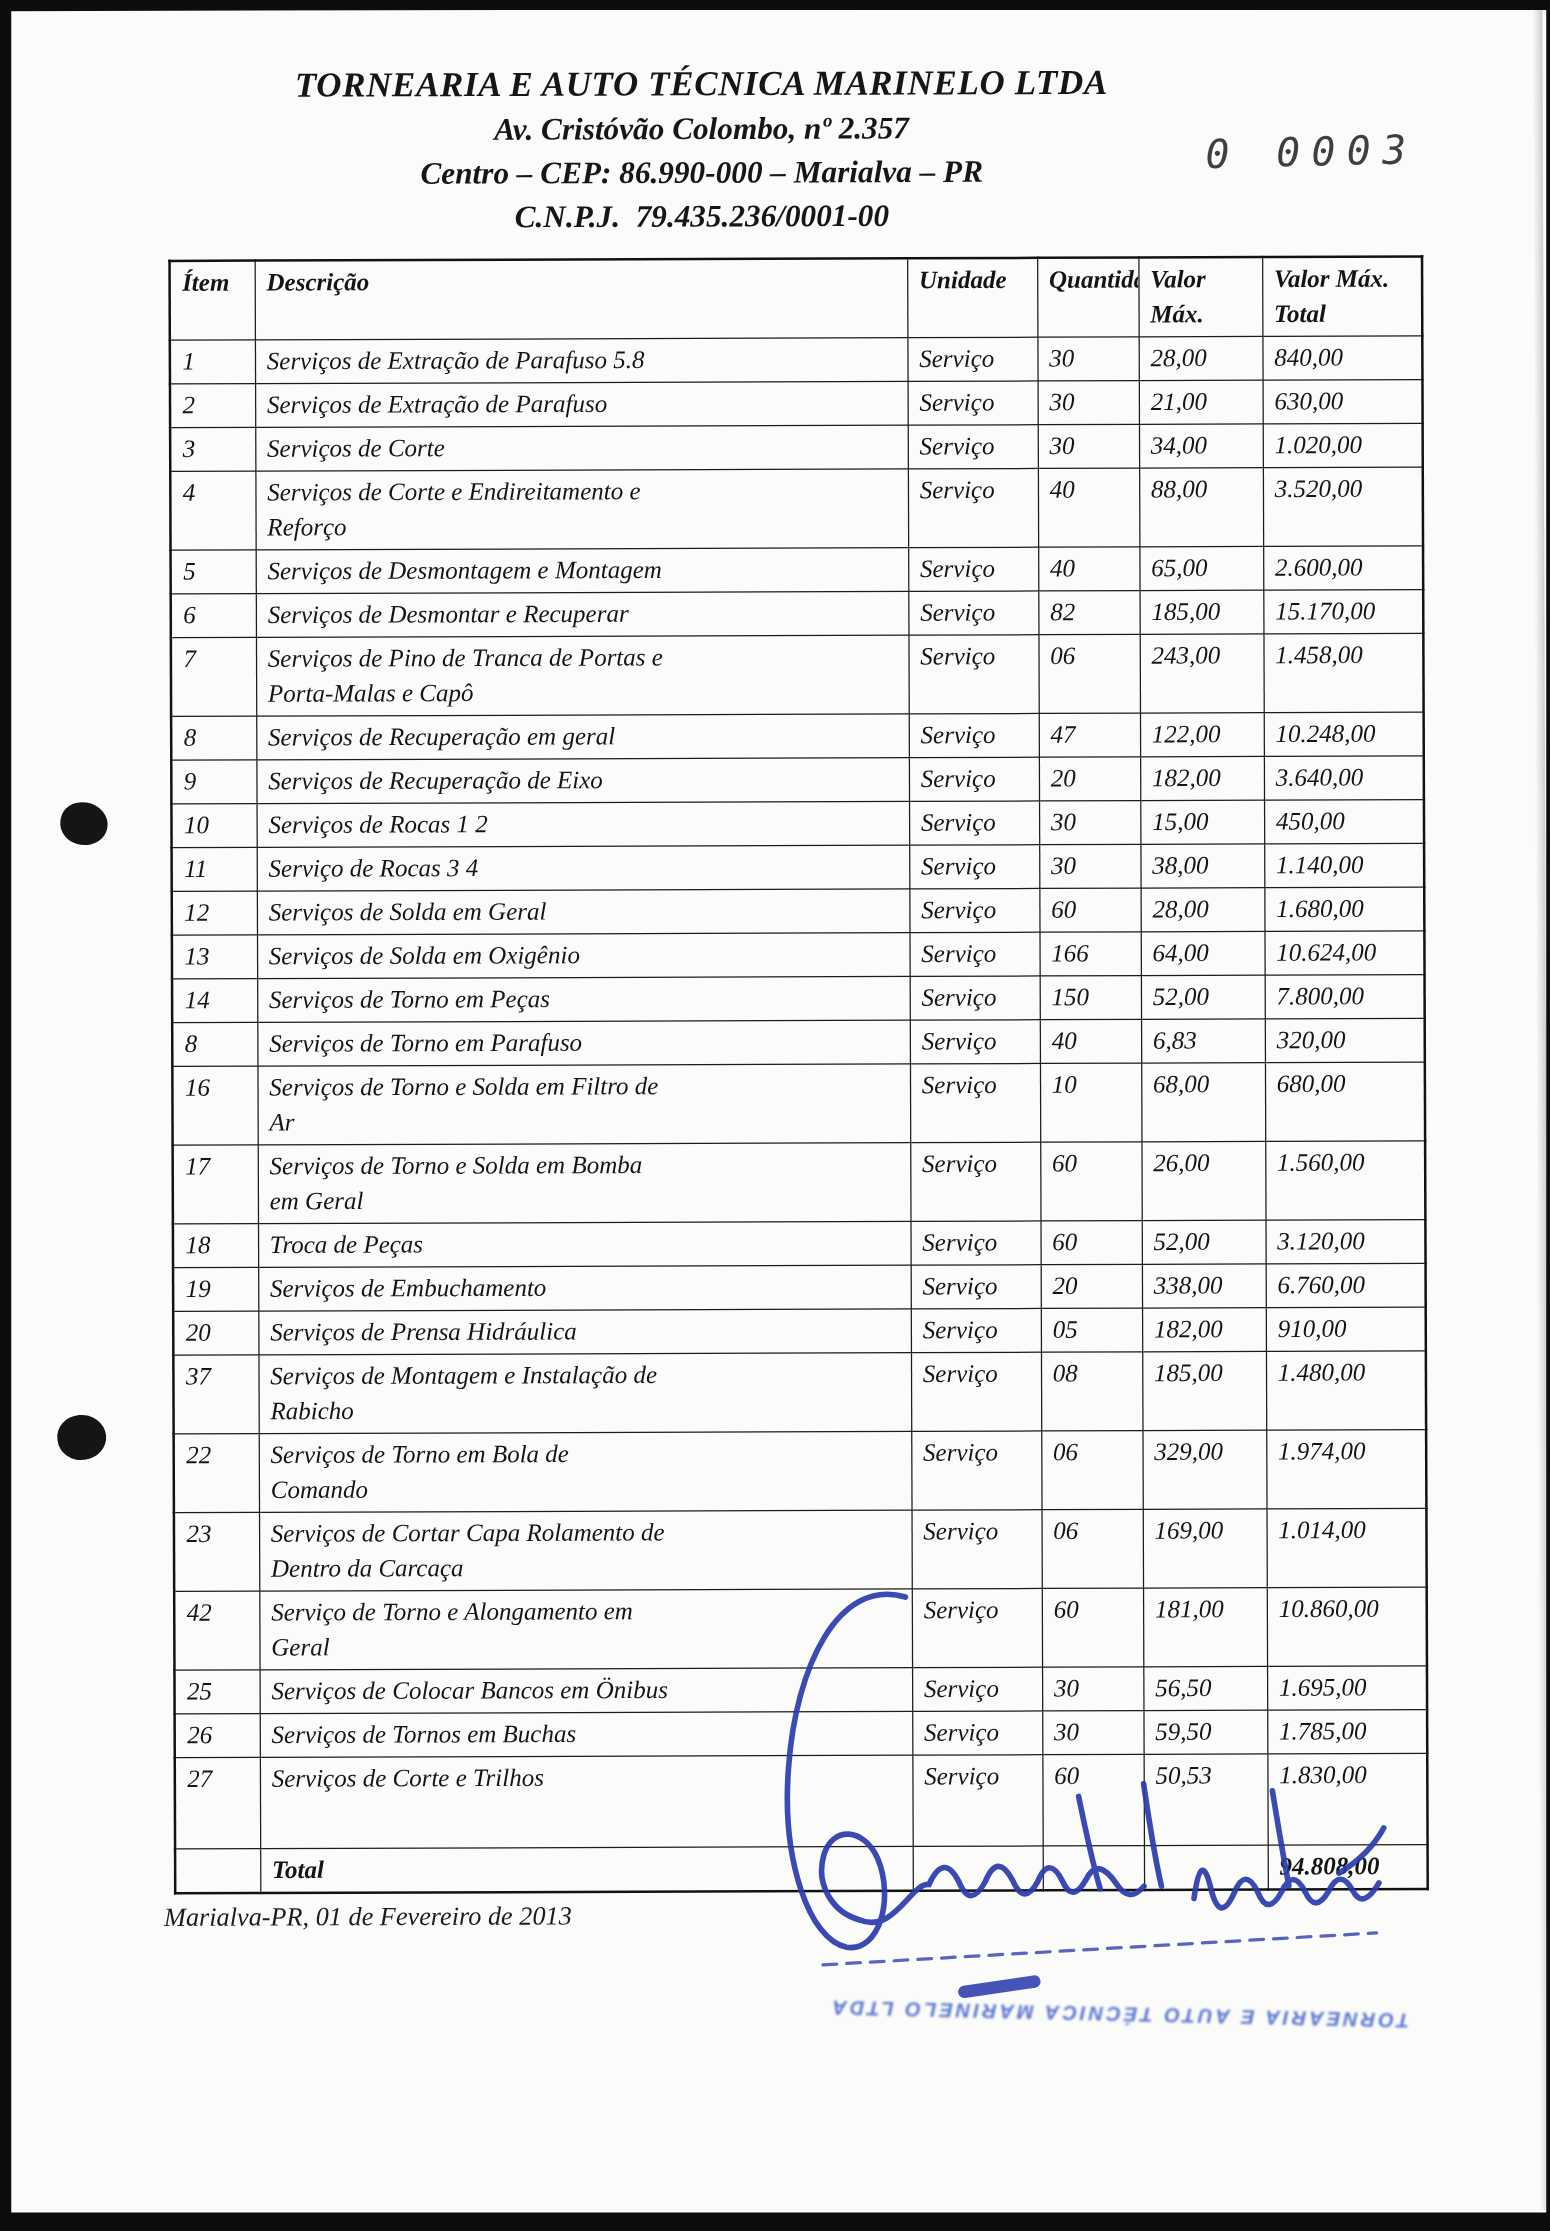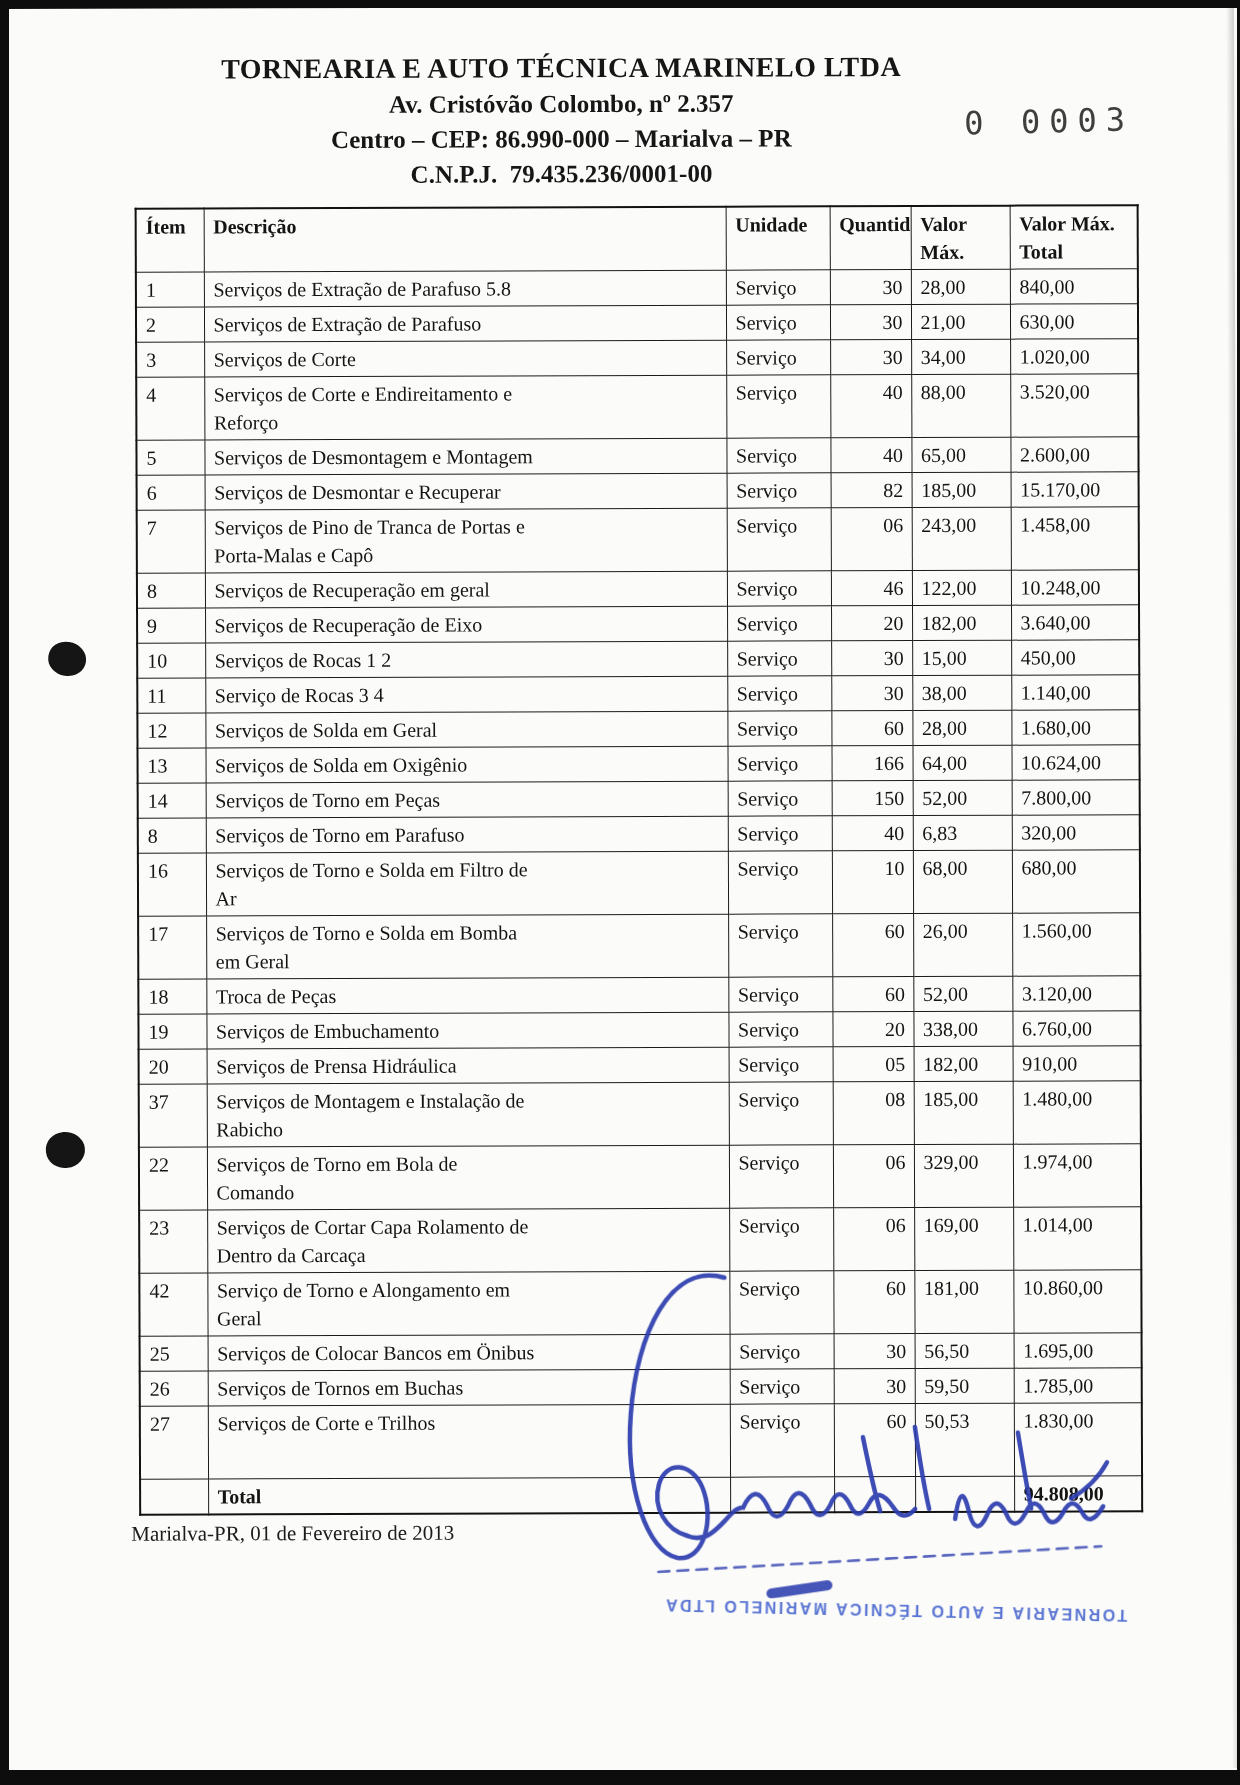--- a/index.html
+++ b/index.html
@@ -2,21 +2,21 @@
 <html><head>
 <meta charset="utf-8">
 <style>
   html,body{margin:0;padding:0;}
   body{
     width:1240px;height:1785px;position:relative;background:#0d0d0d;
     font-family:"Liberation Serif","DejaVu Serif",serif;overflow:hidden;
   }
   .page{
     position:absolute;left:9px;top:8px;right:3px;bottom:15px;
-    background:#fbfbf9;overflow:hidden;
+    background:#fbfbf9;overflow:hidden;font-style:italic;
   }
   .content{position:absolute;inset:0;transform:rotate(-0.2deg);}
   .page-shadow{position:absolute;top:0;right:0;bottom:0;width:8px;
     background:linear-gradient(to right,rgba(0,0,0,0),rgba(0,0,0,.18));}
   
   .letterhead{position:absolute;left:115px;top:42px;width:880px;text-align:center;color:#161616;}
   .lh-company{font-size:28px;font-weight:bold;letter-spacing:.5px;line-height:36px;}
   .lh-line{font-size:25px;font-weight:bold;line-height:35px;white-space:pre;}
   .stamp-number{
     position:absolute;left:958px;top:96px;color:#3f3f3f;
@@ -37,21 +37,21 @@
   col.c-item{width:68px;}
   col.c-desc{width:522px;}
   col.c-unit{width:104px;}
   col.c-qty{width:81px;}
   col.c-price{width:99px;}
   col.c-total{width:128px;}
   table.services th{
     text-align:left;font-weight:bold;white-space:pre-line;height:56px;
   }
   td.desc{white-space:pre-line;}
-  td.qty{text-align:right;}
+  td.qty{text-align:left;}
   td.price,td.total{}
   tbody tr:last-child td{height:66px;}
   tfoot td{font-weight:bold;height:26px;padding-top:2px;padding-bottom:2px;}
   tfoot td.total{font-weight:normal;}
   
   .date-line{position:absolute;left:120px;top:1512px;font-size:21px;color:#1b1b1b;}
   
   .dot{position:absolute;background:#151515;border-radius:48% 52% 50% 50%;}
   .dot1{left:40px;top:632px;width:38px;height:34px;transform:rotate(8deg);}
   .dot2{left:36px;top:1122px;width:39px;height:36px;transform:rotate(-6deg);}
@@ -159,21 +159,21 @@
 Porta-Malas e Capô</td>
             <td>Serviço</td>
             <td class="qty">06</td>
             <td class="price">243,00</td>
             <td class="total">1.458,00</td>
           </tr>
           <tr>
             <td>8</td>
             <td class="desc">Serviços de Recuperação em geral</td>
             <td>Serviço</td>
-            <td class="qty">46</td>
+            <td class="qty">47</td>
             <td class="price">122,00</td>
             <td class="total">10.248,00</td>
           </tr>
           <tr>
             <td>9</td>
             <td class="desc">Serviços de Recuperação de Eixo</td>
             <td>Serviço</td>
             <td class="qty">20</td>
             <td class="price">182,00</td>
             <td class="total">3.640,00</td>

